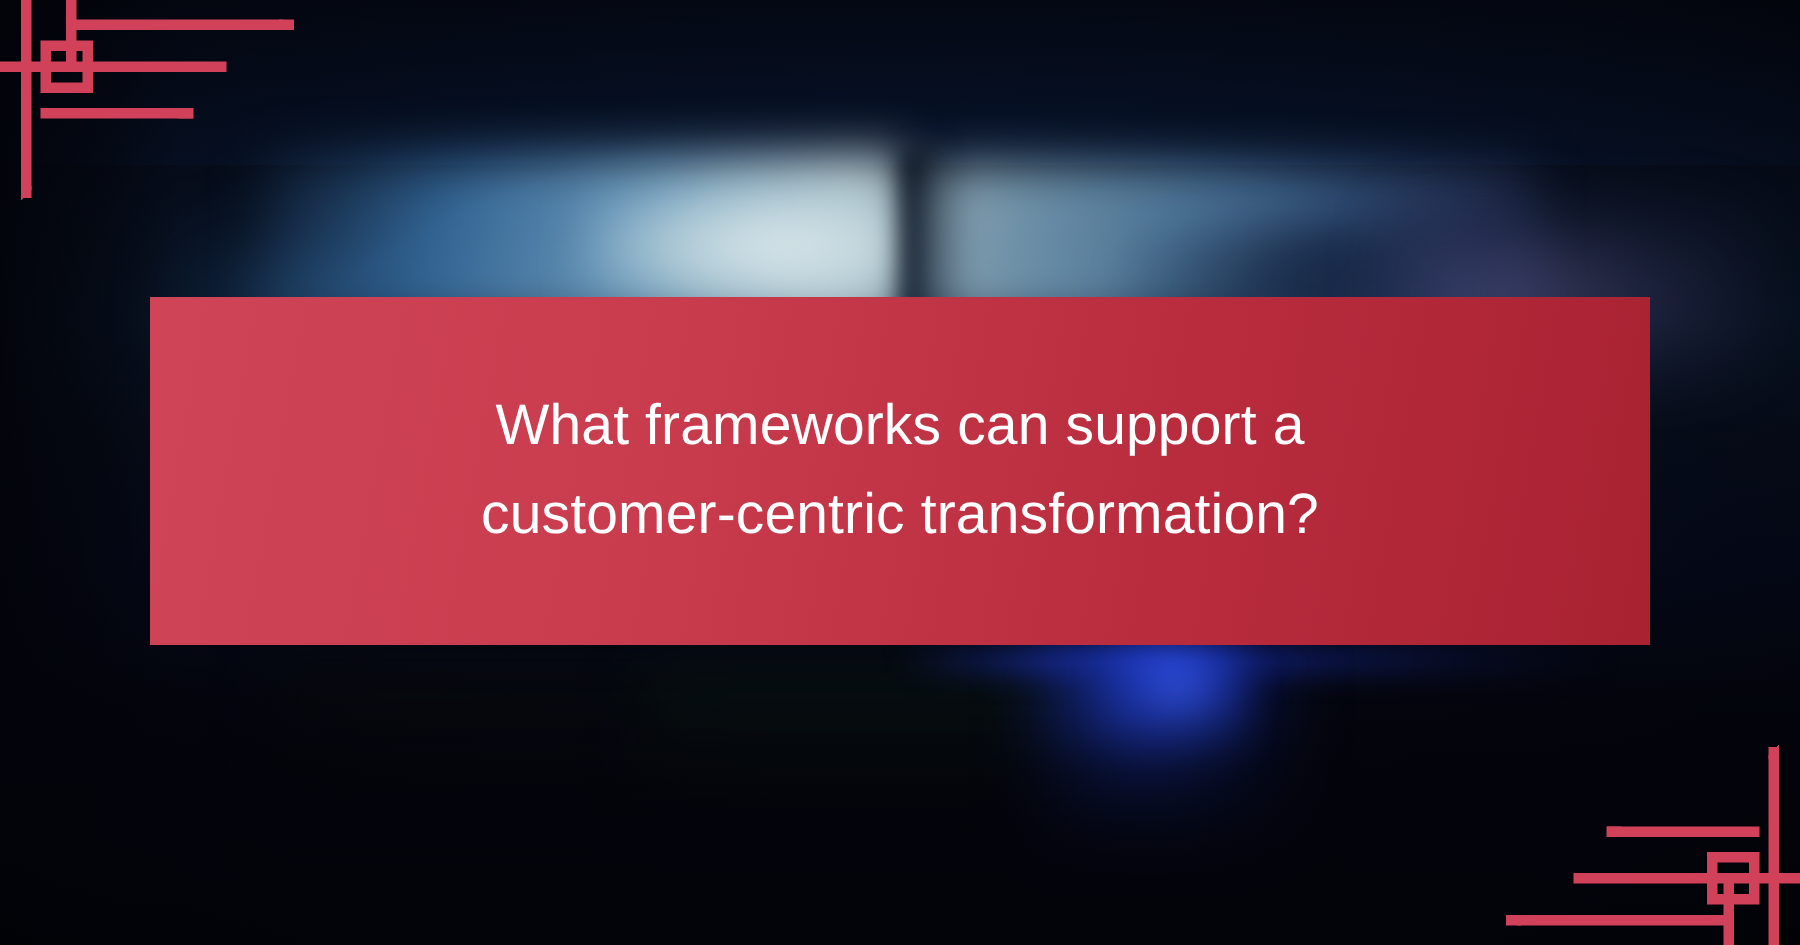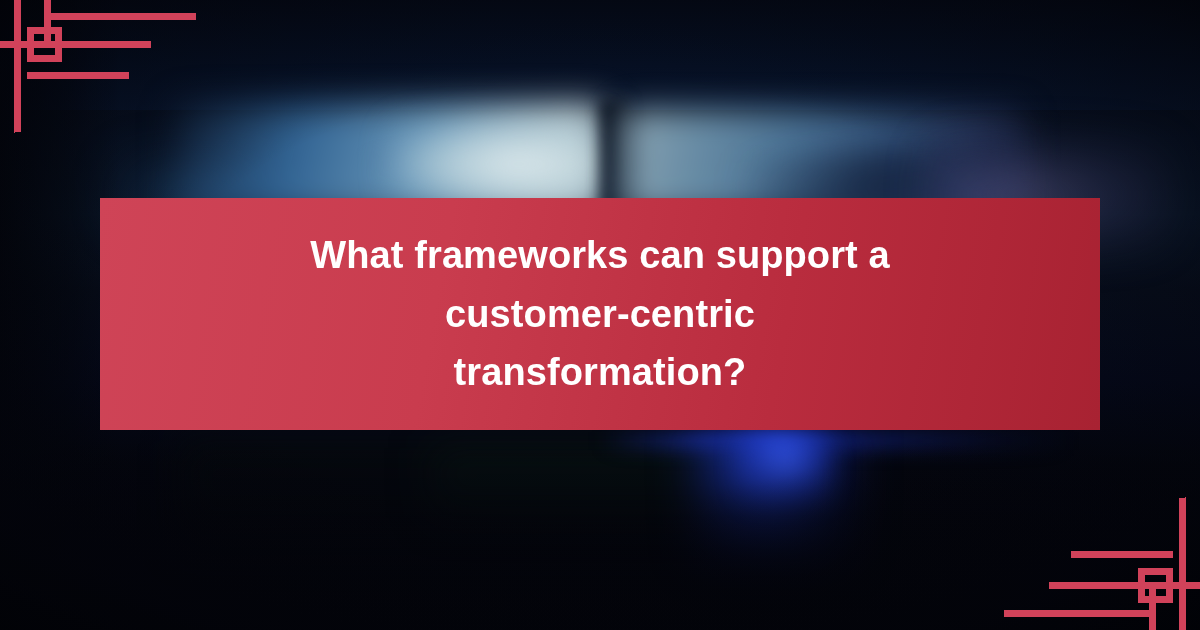--- a/index.html
+++ b/index.html
@@ -288,21 +288,21 @@
     align-items: center;
     justify-content: center;
     box-sizing: border-box;
     padding: 0 90px;
   }
 
   .banner-title {
     color: #ffffff;
     font-size: 38px;
     line-height: 1.55;
-    font-weight: 700;
+    font-weight: 400;
     text-align: center;
     letter-spacing: 0.1px;
     max-width: 600px;
     font-family: "Liberation Sans", sans-serif;
   }
 </style>
 </head>
 <body>
 
 <div id="stage">

